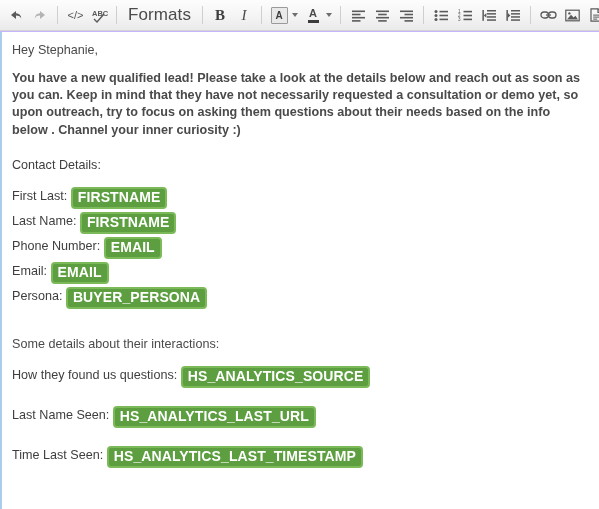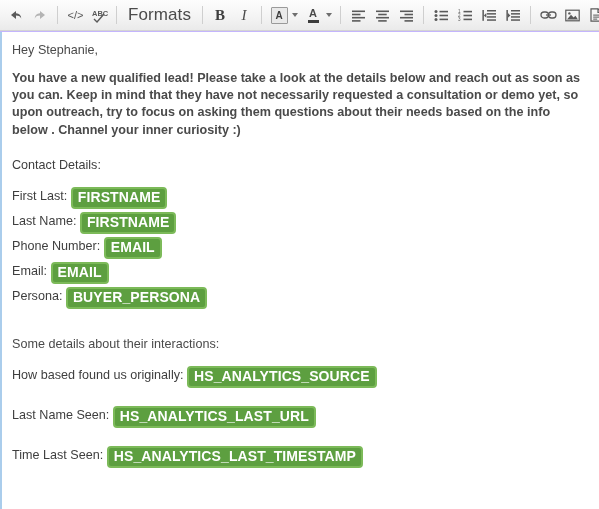--- a/index.html
+++ b/index.html
@@ -408,21 +408,21 @@
       </div>
     </div>
 
     <div style="height:26px"></div>
 
     <p class="p" style="">Some details about their interactions:</p>
 
     <div>
 
       <div class="block-row">
-        <span class="bold">How based found us originally:</span>
+        <span class="bold">How they found us questions:</span>
         <span class="token">HS_ANALYTICS_SOURCE</span>
       </div>
 
       <div class="block-row">
         <span class="bold">Last Name Seen:</span>
         <span class="token">HS_ANALYTICS_LAST_URL</span>
       </div>
 
       <div class="block-row">
         <span class="bold">Time Last Seen:</span>

